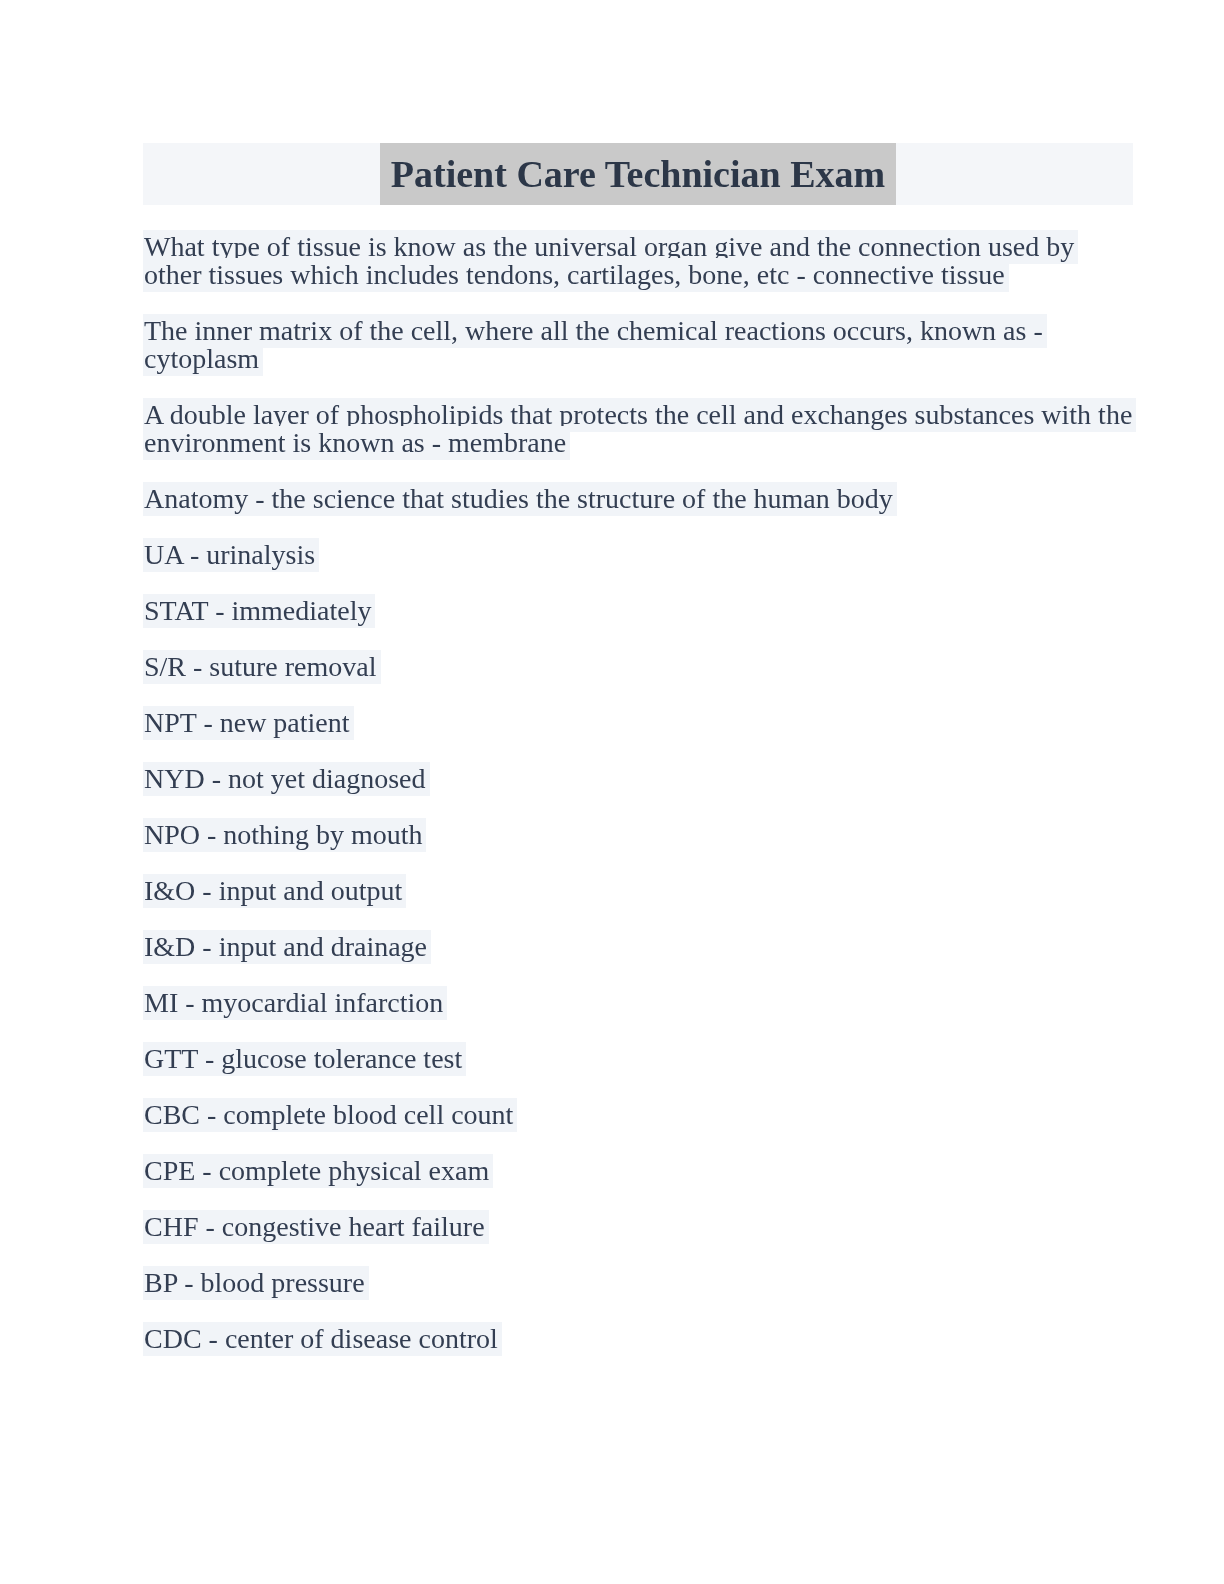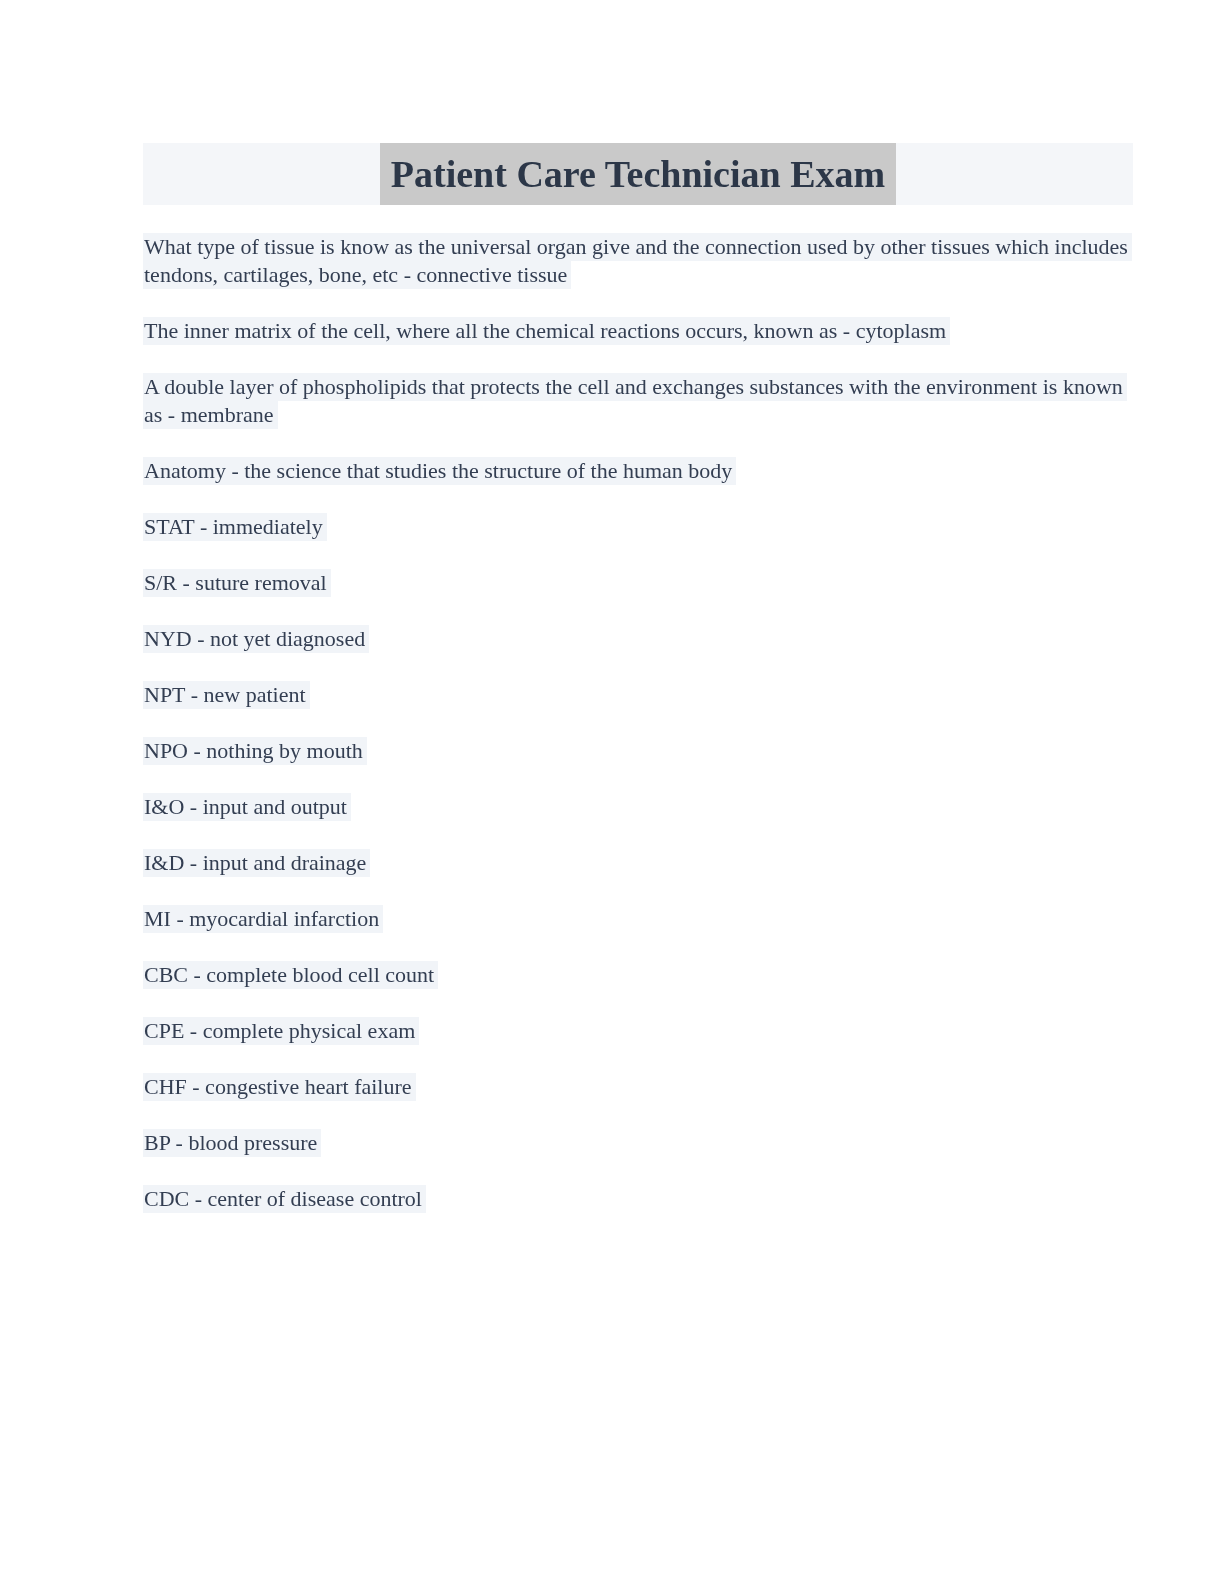--- a/index.html
+++ b/index.html
@@ -32,21 +32,21 @@
     background: var(--title-highlight-bg, #c9c9c9);
     color: var(--title-text, #2c3748);
     font-size: 38px;
     font-weight: bold;
     height: 62px;
     line-height: 62px;
     padding: 0 11px;
   }
   .line {
     margin: 28px 0;
-    font-size: 22px;
+    font-size: 28px;
     line-height: 28px;
     color: var(--body-text, #333e52);
   }
   .hl {
     background: var(--line-highlight-bg, #f1f4f8);
     color: var(--body-text, #333e52);
     padding: 1px 4px 2px 1px;
     -webkit-box-decoration-break: clone;
     box-decoration-break: clone;
   }
@@ -56,27 +56,29 @@
 
 <div class="page">
   <div class="title-band">
     <span class="title-hl">Patient Care Technician Exam</span>
   </div>
   <div>
       <p class="line"><span class="hl">What type of tissue is know as the universal organ give and the connection used by other tissues which includes tendons, cartilages, bone, etc - connective tissue</span></p>
       <p class="line"><span class="hl">The inner matrix of the cell, where all the chemical reactions occurs, known as - cytoplasm</span></p>
       <p class="line"><span class="hl">A double layer of phospholipids that protects the cell and exchanges substances with the environment is known as - membrane</span></p>
       <p class="line"><span class="hl">Anatomy - the science that studies the structure of the human body</span></p>
+      <p class="line"><span class="hl">UA - urinalysis</span></p>
       <p class="line"><span class="hl">STAT - immediately</span></p>
       <p class="line"><span class="hl">S/R - suture removal</span></p>
+      <p class="line"><span class="hl">NPT - new patient</span></p>
       <p class="line"><span class="hl">NYD - not yet diagnosed</span></p>
-      <p class="line"><span class="hl">NPT - new patient</span></p>
       <p class="line"><span class="hl">NPO - nothing by mouth</span></p>
       <p class="line"><span class="hl">I&amp;O - input and output</span></p>
       <p class="line"><span class="hl">I&amp;D - input and drainage</span></p>
       <p class="line"><span class="hl">MI - myocardial infarction</span></p>
+      <p class="line"><span class="hl">GTT - glucose tolerance test</span></p>
       <p class="line"><span class="hl">CBC - complete blood cell count</span></p>
       <p class="line"><span class="hl">CPE - complete physical exam</span></p>
       <p class="line"><span class="hl">CHF - congestive heart failure</span></p>
       <p class="line"><span class="hl">BP - blood pressure</span></p>
       <p class="line"><span class="hl">CDC - center of disease control</span></p>
     </div>
 </div>
 
 </body></html>

